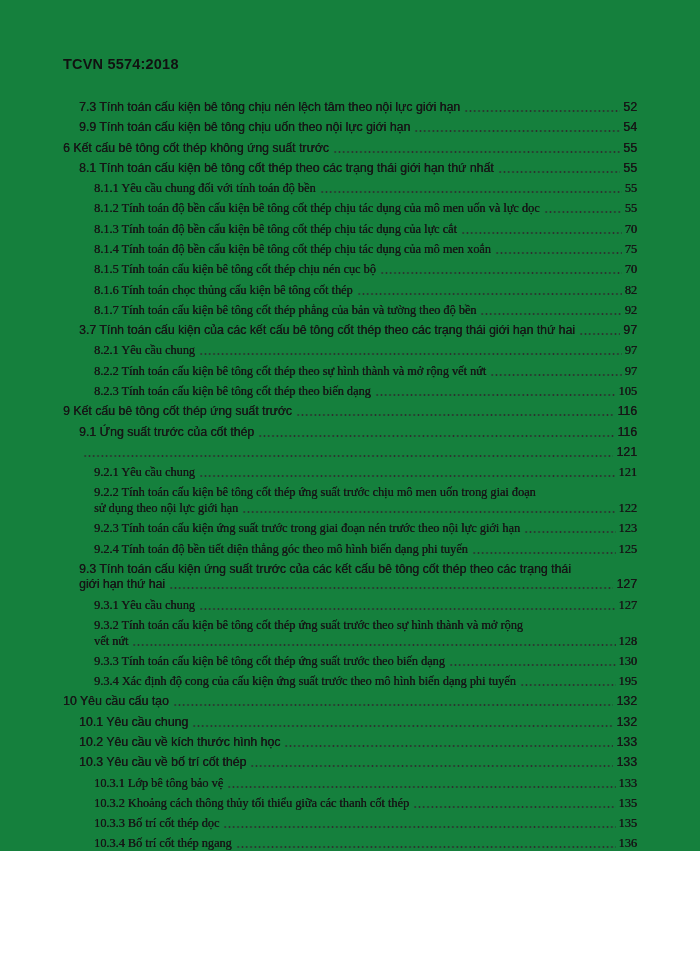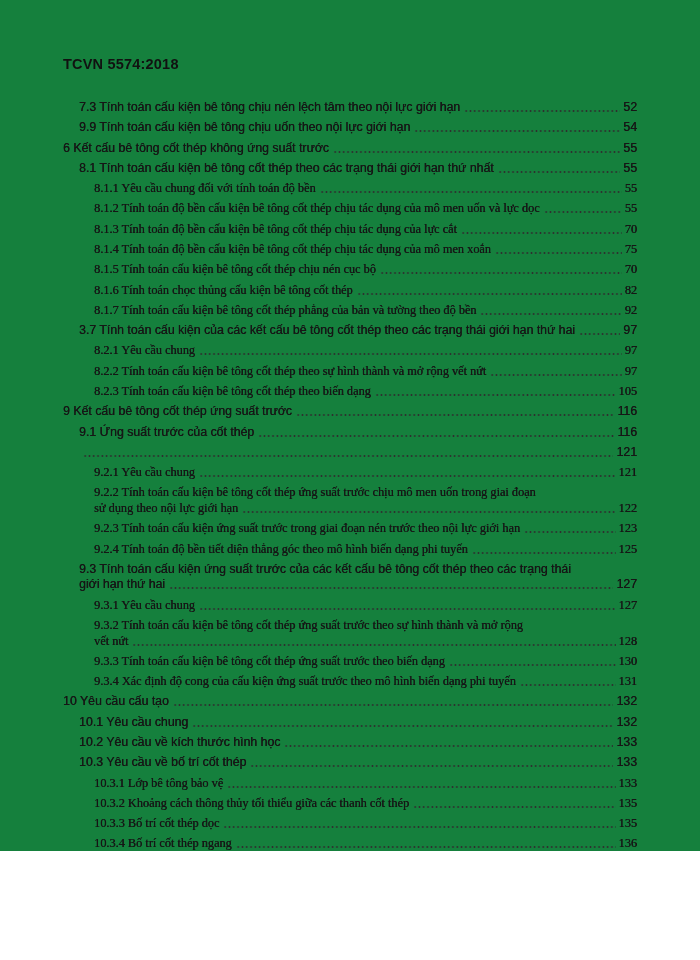--- a/index.html
+++ b/index.html
@@ -250,21 +250,21 @@
         <div class="row">
           <span class="tline">9.3.3 Tính toán cấu kiện bê tông cốt thép ứng suất trước theo biến dạng</span>
           <span class="leader"></span>
           <span class="pg">130</span>
         </div>
       </div>
       <div class="entry lvl3">
         <div class="row">
           <span class="tline">9.3.4 Xác định độ cong của cấu kiện ứng suất trước theo mô hình biến dạng phi tuyến</span>
           <span class="leader"></span>
-          <span class="pg">131</span>
+          <span class="pg">195</span>
         </div>
       </div>
       <div class="entry lvl1">
         <div class="row">
           <span class="tline">10 Yêu cầu cấu tạo</span>
           <span class="leader"></span>
           <span class="pg">132</span>
         </div>
       </div>
       <div class="entry lvl2">

